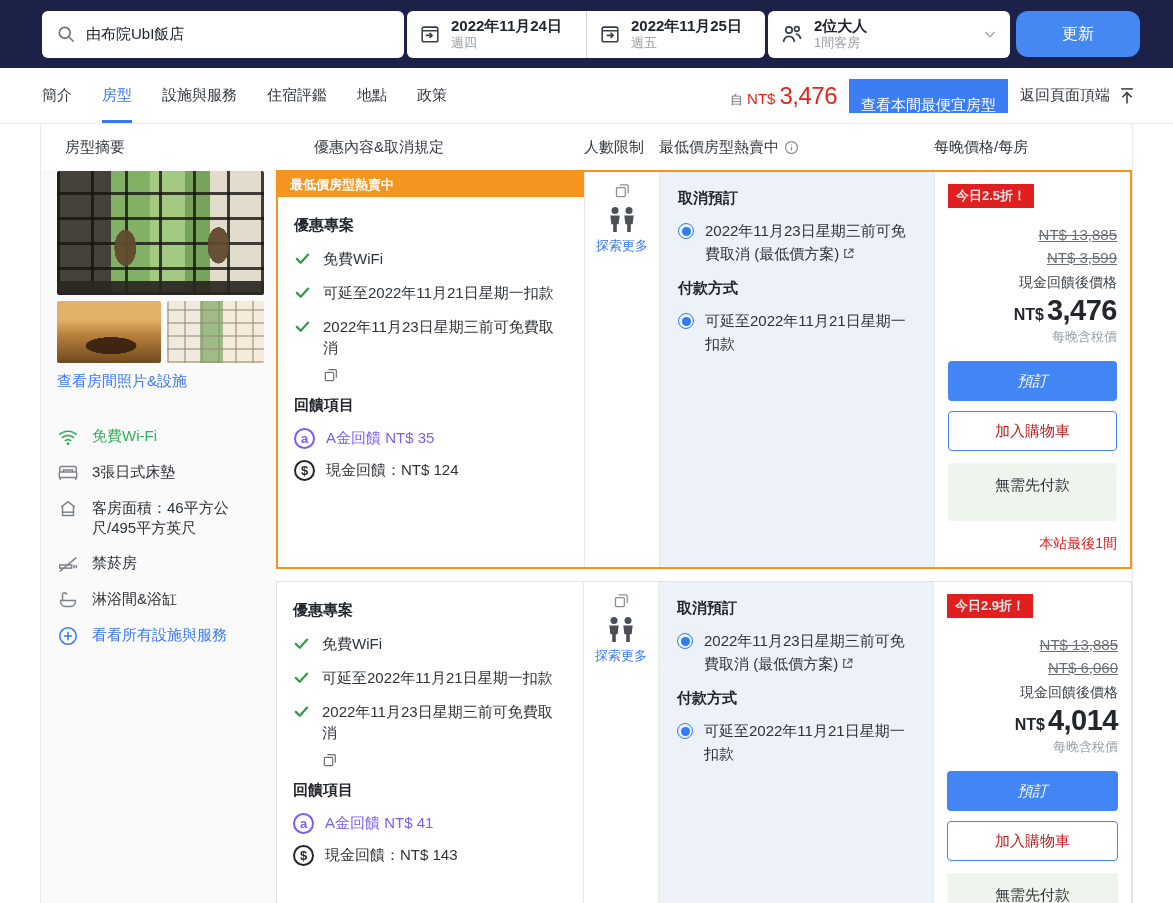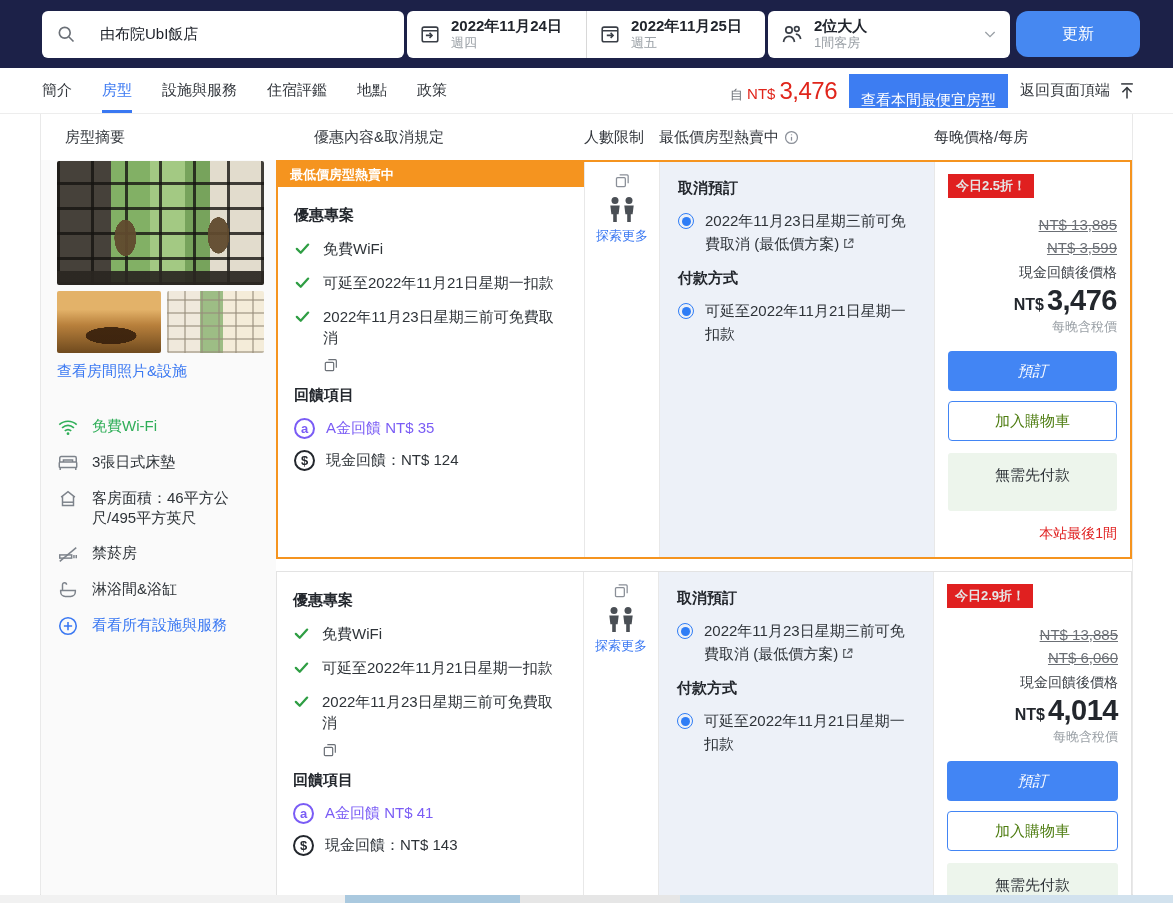--- a/index.html
+++ b/index.html
@@ -3,40 +3,40 @@
 <meta charset="utf-8">
 <style>
   * { margin:0; padding:0; box-sizing:border-box; }
   html,body { width:1173px; height:903px; overflow:hidden; background:#fff;
               font-family:"Liberation Sans", sans-serif; color:#2e3338; }
 
   
   .topbar { height:68px; background:#1c2148; display:flex; align-items:center;
             padding:0 33px 0 42px; }
   .searchbox { width:362px; height:47px; background:#fff; border-radius:6px;
-               display:flex; align-items:center; padding:0 14px; margin-right:3px;gap:14px; }
+               display:flex; align-items:center; padding:0 14px; margin-right:3px; }
   .searchbox .sicon { width:20px; height:20px; color:#6b7077; flex:0 0 auto; }
   .searchbox input { border:none; outline:none; font-size:15px; color:#20242c;
                      width:100%; margin-left:10px; font-family:inherit; }
   .dategroup { display:flex; height:47px; background:#fff; border-radius:6px;
                overflow:hidden; margin-right:3px; }
   .datebox { width:179px; display:flex; align-items:center; padding:0 12px; cursor:pointer; }
   .datebox + .datebox { border-left:1px solid #d8d8d8; }
   .cal-icon { width:22px; height:22px; color:#3a3f47; margin-right:10px; flex:0 0 auto; }
   .dmain { font-size:15px; font-weight:700; color:#20242c; line-height:1.2; }
   .dsub  { font-size:13px; color:#9aa0a6; line-height:1.3; }
   .guestbox { width:242px; height:47px; background:#fff; border-radius:6px;
               display:flex; align-items:center; padding:0 12px; margin-right:6px; cursor:pointer; }
   .ppl-icon { width:24px; height:24px; color:#3a3f47; margin-right:10px; }
   .chev { width:16px; height:16px; color:#9aa0a6; margin-left:auto; }
   .updatebtn { width:124px; height:46px; background:#4688f1; color:#fff; border:none;
                border-radius:12px; font-size:16px; cursor:pointer; font-family:inherit; }
 
   
-  .navbar { height:46px; background:#fff; display:flex; align-items:stretch;
+  .navbar { height:56px; background:#fff; display:flex; align-items:stretch;
             padding:0 36px 0 42px; border-bottom:1px solid #ededed; }
   .tabs { display:flex; gap:30px; }
   .tab { display:flex; align-items:center; font-size:15px; color:#33373d; cursor:pointer;
          border-bottom:3px solid transparent; padding-top:2px; }
   .tab.active { color:#3a78f2; border-bottom-color:#3a78f2; }
   .nav-right { margin-left:auto; display:flex; align-items:center; gap:12px; }
   .pricefrom { display:flex; align-items:baseline; gap:4px; white-space:nowrap; }
   .pf-prefix { font-size:13px; color:#6b7077; }
   .pf-cur { font-size:15px; color:#e0251b; }
   .pf-amt { font-size:24px; color:#e0251b; letter-spacing:-0.5px; }
@@ -128,21 +128,21 @@
            padding:3px 8px; }
   .pricestack { text-align:right; margin-top:16px; }
   .strike { font-size:15px; color:#6b6f75; text-decoration:line-through underline; line-height:1.5; }
   .cb-label { font-size:14px; color:#3a3f45; margin-top:5px; }
   .finalrow { margin-top:2px; }
   .finalrow .cur { font-size:16px; font-weight:700; color:#23272d; margin-right:3px; }
   .finalrow .amt { font-size:29px; font-weight:800; color:#23272d; letter-spacing:-0.5px; }
   .pernight { font-size:13px; color:#9aa0a6; margin-top:1px; }
   .bookbtn { margin-top:15px; height:40px; background:#4285f4; color:#fff; border:none;
              border-radius:4px; font-size:15px; cursor:pointer; font-family:inherit;font-style:italic; }
-  .cartbtn { margin-top:10px; height:40px; background:#fff; color:#4d7c0f;
+  .cartbtn { margin-top:10px; height:40px; background:#fff; color:#b91c1c;
              border:1px solid #4285f4; border-radius:4px; font-size:15px; cursor:pointer; font-family:inherit; }
   .noprepay { margin-top:12px; background:#edf5ec; border-radius:3px; padding:13px 0 26px;
               text-align:center; font-size:15px; color:#2e3338; }
   .scarcity { margin-top:auto; padding-top:14px; text-align:right; font-size:14px; color:#e02020; }
 
   
   .bottom-strip { height:8px; background:#f1f1f1; position:relative; }
   .seg1 { position:absolute; left:345px; width:175px; top:0; bottom:0; background:#aac9df; }
   .seg2 { position:absolute; left:520px; width:160px; top:0; bottom:0; background:#e6e6e6; }
   .seg3 { position:absolute; left:680px; right:0; top:0; bottom:0; background:#d2e2ee; }

